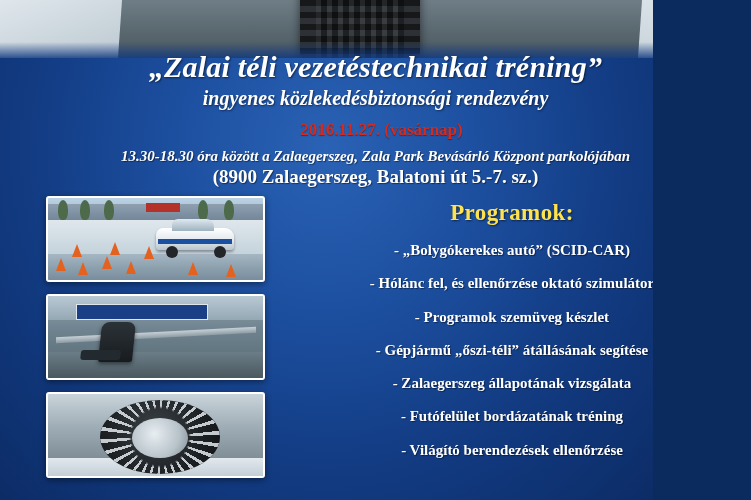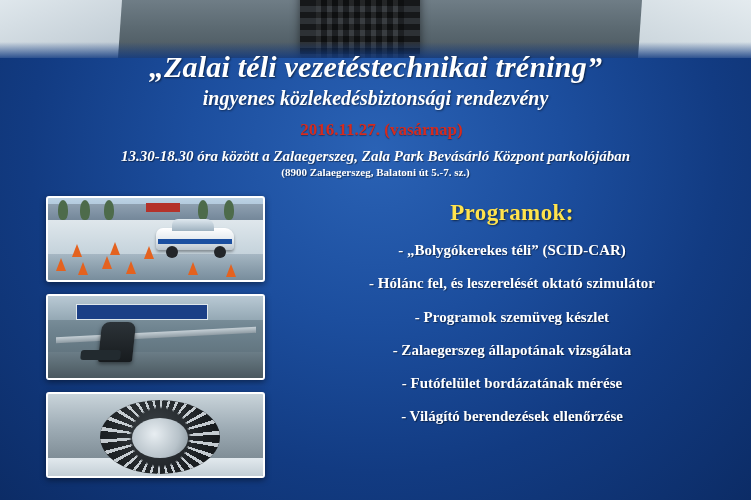--- a/index.html
+++ b/index.html
@@ -10,21 +10,21 @@
   body {
     width: 751px;
     height: 500px;
     overflow: hidden;
     font-family: "Liberation Serif", serif;
     background: #0b2a5e;
   }
 
   .poster {
     position: relative;
-    width: 751px;
+    width: 653px;
     height: 500px;
     overflow: hidden;
     background:
       radial-gradient(ellipse at 50% 30%, #2a62b5 0%, #1c4e9e 35%, #123b82 65%, #0c2c66 100%);
   }
 
   
   .top-photo {
     position: absolute;
     left: 0;
@@ -117,21 +117,21 @@
     font-family: "Liberation Serif", serif;
     font-size: 15px;
     font-weight: bold;
     color: #ffffff;
     text-shadow: 1px 1px 1px rgba(0,0,0,.45);
     margin: 8px 0 1px 0;
     font-style: italic;
   }
   .addr-line {
     font-family: "Liberation Serif", serif;
-    font-size: 11px;
+    font-size: 19px;
     font-weight: bold;
     color: #ffffff;
     text-shadow: 1px 1px 1px rgba(0,0,0,.45);
     margin: 0;
   }
 
   
   .photo-col {
     position: absolute;
     left: 46px;
@@ -345,21 +345,22 @@
       <div class="snow"></div>
       <div class="tire"></div>
       <div class="rim"></div>
       <div class="chain"></div>
     </div>
 
   </div>
 
   <div class="program">
     <div class="program-title">Programok:</div>
-    <p class="program-item">- „Bolygókerekes téli” (SCID-CAR)</p>
-    <p class="program-item">- Hólánc fel, és leszerelését oktató szimulátor</p>
+    <p class="program-item">- „Bolygókerekes autó” (SCID-CAR)</p>
+    <p class="program-item">- Hólánc fel, és ellenőrzése oktató szimulátor</p>
     <p class="program-item">- Programok szemüveg készlet</p>
+    <p class="program-item">- Gépjármű „őszi-téli” átállásának segítése</p>
     <p class="program-item">- Zalaegerszeg állapotának vizsgálata</p>
-    <p class="program-item">- Futófelület bordázatának mérése</p>
+    <p class="program-item">- Futófelület bordázatának tréning</p>
     <p class="program-item">- Világító berendezések ellenőrzése</p>
   </div>
 
 </div>
 
 </body></html>

